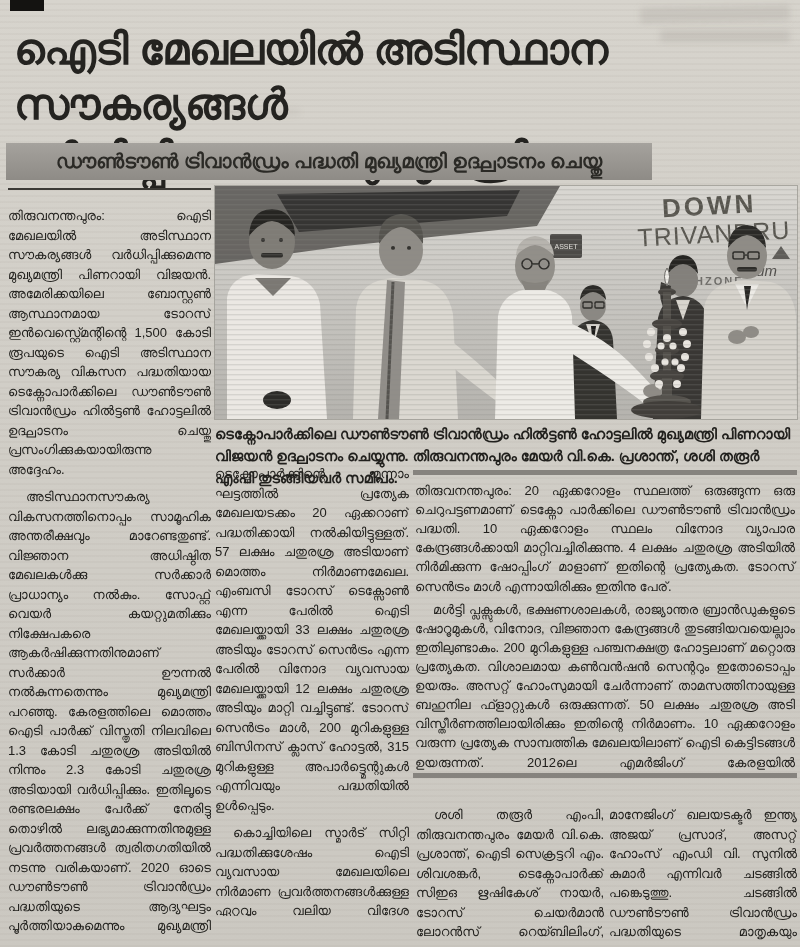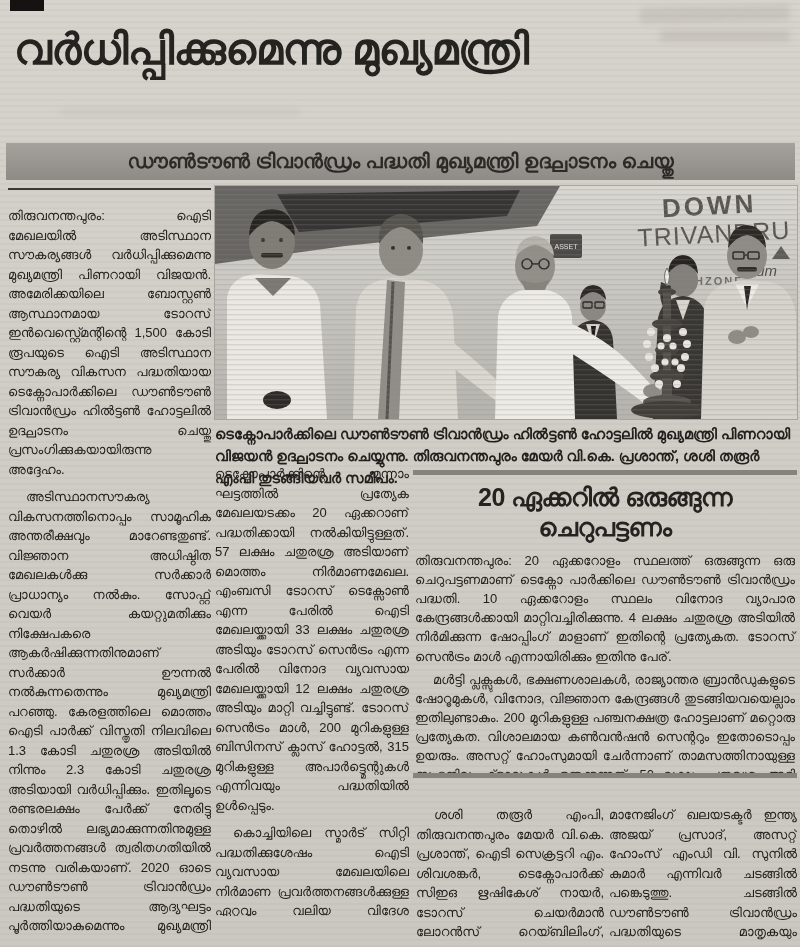--- a/index.html
+++ b/index.html
@@ -15,21 +15,21 @@
   .corner-mark { position:absolute; left:10px; top:0; width:34px; height:11px; background:#141311; }
   .ghost { position:absolute; background:rgba(125,118,110,0.16); filter:blur(3px); border-radius:3px; }
   .g1 { left:640px; top:6px;  width:150px; height:16px; transform:rotate(-1deg); }
   .g2 { left:660px; top:30px; width:130px; height:12px; }
   .g3 { left:700px; top:236px; width:92px; height:10px; opacity:.7; }
   .g4 { left:688px; top:300px; width:104px; height:9px; opacity:.6; }
   .g5 { left:60px;  top:108px; width:240px; height:8px; opacity:.5; }
 
   .headline { position:absolute; left:14px; top:22px; width:774px; font-weight:bold;
     font-size:43px; line-height:1.27; color:#242320; letter-spacing:-0.5px; }
-  .subhead-bar { position:absolute; left:6px; top:143px; width:789px; height:37px;
+  .subhead-bar { position:absolute; left:6px; top:143px; width:646px; height:37px;
     background:linear-gradient(180deg,#a5a29d,#8e8b86);
     display:flex; align-items:center; justify-content:center;
     font-weight:bold; font-size:20px; color:#2b2a26; }
 
   .col { position:absolute; overflow:hidden; text-align:justify; }
   .col p { font-size:13px; line-height:1.5; margin:16px 0 2px 0; }
   .col p + p { text-indent:18px; margin-top:8px; }
 
   .col1 { left:8px;  top:188px; width:203px; height:752px; }
   .byline-rule { border-top:2px solid #3c3a36; margin-bottom:7px; }
@@ -62,20 +62,21 @@
 <div class="page">
 
   <div class="corner-mark"></div>
   <div class="ghost g1"></div>
   <div class="ghost g2"></div>
   <div class="ghost g3"></div>
   <div class="ghost g4"></div>
   <div class="ghost g5"></div>
 
   <div class="headline">
+    <div>ഐടി മേഖലയിൽ അടിസ്ഥാന സൗകര്യങ്ങൾ</div>
     <div>വർധിപ്പിക്കുമെന്നു മുഖ്യമന്ത്രി</div>
   </div>
 
   <div class="subhead-bar">
     <span>ഡൗൺടൗൺ ട്രിവാൻഡ്രം പദ്ധതി മുഖ്യമന്ത്രി ഉദ്ഘാടനം ചെയ്തു</span>
   </div>
 
   <div class="col col1">
     <div class="byline-rule"></div>
     <p>തിരുവനന്തപുരം: ഐടി മേഖലയിൽ അടിസ്ഥാന സൗകര്യങ്ങൾ വർധിപ്പിക്കുമെന്നു മുഖ്യമന്ത്രി പിണറായി വിജയൻ. അമേരിക്കയിലെ ബോസ്റ്റൺ ആസ്ഥാനമായ ടോറസ് ഇൻവെസ്റ്റ്മെന്റിന്റെ 1,500 കോടി രൂപയുടെ ഐടി അടിസ്ഥാന സൗകര്യ വികസന പദ്ധതിയായ ടെക്നോപാർക്കിലെ ഡൗൺടൗൺ ട്രിവാൻഡ്രം ഹിൽട്ടൺ ഹോട്ടലിൽ ഉദ്ഘാടനം ചെയ്തു പ്രസംഗിക്കുകയായിരുന്നു അദ്ദേഹം.</p>
@@ -222,21 +223,20 @@
   </div>
 
   <div class="caption">ടെക്നോപാർക്കിലെ ഡൗൺടൗൺ ട്രിവാൻഡ്രം ഹിൽട്ടൺ ഹോട്ടലിൽ മുഖ്യമന്ത്രി പിണറായി വിജയൻ ഉദ്ഘാടനം ചെയ്യുന്നു. തിരുവനന്തപുരം മേയർ വി.കെ. പ്രശാന്ത്, ശശി തരൂർ എംപി തുടങ്ങിയവർ സമീപം.</div>
 
   <div class="col col2">
     <p>ടെക്നോപാർക്കിന്റെ മൂന്നാം ഘട്ടത്തിൽ പ്രത്യേക മേഖലയടക്കം 20 ഏക്കറാണ് പദ്ധതിക്കായി നൽകിയിട്ടുള്ളത്. 57 ലക്ഷം ചതുരശ്ര അടിയാണ് മൊത്തം നിർമാണമേഖല. എംബസി ടോറസ് ടെക്സോൺ എന്ന പേരിൽ ഐടി മേഖലയ്ക്കായി 33 ലക്ഷം ചതുരശ്ര അടിയും ടോറസ് സെൻട്രം എന്ന പേരിൽ വിനോദ വ്യവസായ മേഖലയ്ക്കായി 12 ലക്ഷം ചതുരശ്ര അടിയും മാറ്റി വച്ചിട്ടുണ്ട്. ടോറസ് സെൻട്രം മാൾ, 200 മുറികളുള്ള ബിസിനസ് ക്ലാസ് ഹോട്ടൽ, 315 മുറികളുള്ള അപാർട്ട്മെന്റുകൾ എന്നിവയും പദ്ധതിയിൽ ഉൾപ്പെടും.</p>
     <p>കൊച്ചിയിലെ സ്മാർട് സിറ്റി പദ്ധതിക്കുശേഷം ഐടി വ്യവസായ മേഖലയിലെ നിർമാണ പ്രവർത്തനങ്ങൾക്കുള്ള ഏറ്റവും വലിയ വിദേശ നിക്ഷേപമാണിത്. ആദ്യഘട്ടമായി വരുന്ന മാർച്ചിൽ കീസ്റ്റോൺ എന്ന പ്രീ ഫാബ് താത്കാലിക കെട്ടിടത്തിൽ കമ്പനികളെ ഉൾപ്പെടുത്തി പ്രവർത്തനം തുടങ്ങുന്നതിനാണ് തീരുമാനം.</p>
   </div>
 
   <div class="box">
-    <div class="box-headline">20 ഏക്കറിൽ ഒരുങ്ങുന്ന ചെറുപട്ടണം</div>
     <p>തിരുവനന്തപുരം: 20 ഏക്കറോളം സ്ഥലത്ത് ഒരുങ്ങുന്ന ഒരു ചെറുപട്ടണമാണ് ടെക്നോ പാർക്കിലെ ഡൗൺടൗൺ ട്രിവാൻഡ്രം പദ്ധതി. 10 ഏക്കറോളം സ്ഥലം വിനോദ വ്യാപാര കേന്ദ്രങ്ങൾക്കായി മാറ്റിവച്ചിരിക്കുന്നു. 4 ലക്ഷം ചതുരശ്ര അടിയിൽ നിർമിക്കുന്ന ഷോപ്പിംഗ് മാളാണ് ഇതിന്റെ പ്രത്യേകത. ടോറസ് സെൻട്രം മാൾ എന്നായിരിക്കും ഇതിനു പേര്.</p>
     <p>മൾട്ടി പ്ലക്സുകൾ, ഭക്ഷണശാലകൾ, രാജ്യാന്തര ബ്രാൻഡുകളുടെ ഷോറൂമുകൾ, വിനോദ, വിജ്ഞാന കേന്ദ്രങ്ങൾ തുടങ്ങിയവയെല്ലാം ഇതിലുണ്ടാകും. 200 മുറികളുള്ള പഞ്ചനക്ഷത്ര ഹോട്ടലാണ് മറ്റൊരു പ്രത്യേകത. വിശാലമായ കൺവൻഷൻ സെന്ററും ഇതോടൊപ്പം ഉയരും. അസറ്റ് ഹോംസുമായി ചേർന്നാണ് താമസത്തിനായുള്ള ബഹുനില ഫ്ളാറ്റുകൾ ഒരുക്കുന്നത്. 50 ലക്ഷം ചതുരശ്ര അടി വിസ്തീർണത്തിലായിരിക്കും ഇതിന്റെ നിർമാണം. 10 ഏക്കറോളം വരുന്ന പ്രത്യേക സാമ്പത്തിക മേഖലയിലാണ് ഐടി കെട്ടിടങ്ങൾ ഉയരുന്നത്. 2012ലെ എമർജിംഗ് കേരളയിൽ അവതരിപ്പിക്കപ്പെട്ടതാണ് ഈ പദ്ധതി.</p>
   </div>
 
   <div class="col col3">
     <p>ശശി തരൂർ എംപി, തിരുവനന്തപുരം മേയർ വി.കെ. പ്രശാന്ത്, ഐടി സെക്രട്ടറി എം. ശിവശങ്കർ, ടെക്നോപാർക്ക് സിഇഒ ഋഷികേശ് നായർ, ടോറസ് ചെയർമാൻ ലോറൻസ് റെയ്ബിലിംഗ്, എംബസി ഗ്രൂപ്പ് ചെയർമാൻ ജിട്ടു വിർവാനി, ടോറസ്</p>
   </div>
 
   <div class="col col4">
     <p>മാനേജിംഗ് ഖലയടക്ടർ ഇന്ത്യ അജയ് പ്രസാദ്, അസറ്റ് ഹോംസ് എംഡി വി. സുനിൽ കുമാർ എന്നിവർ ചടങ്ങിൽ പങ്കെടുത്തു. ചടങ്ങിൽ ഡൗൺടൗൺ ട്രിവാൻഡ്രം പദ്ധതിയുടെ മാതൃകയും മുഖ്യമന്ത്രി അനാവരണം ചെയ്തു.</p>

